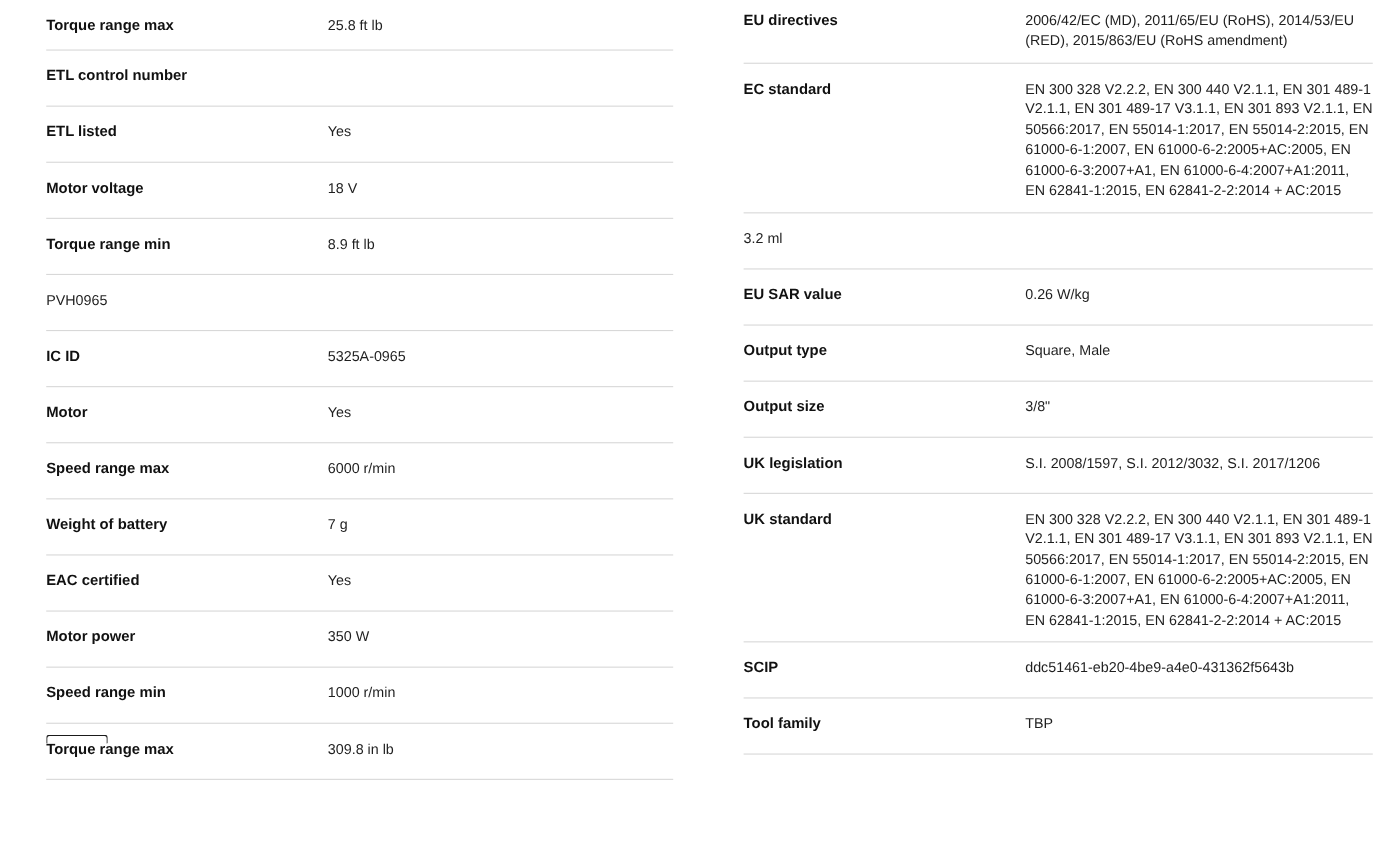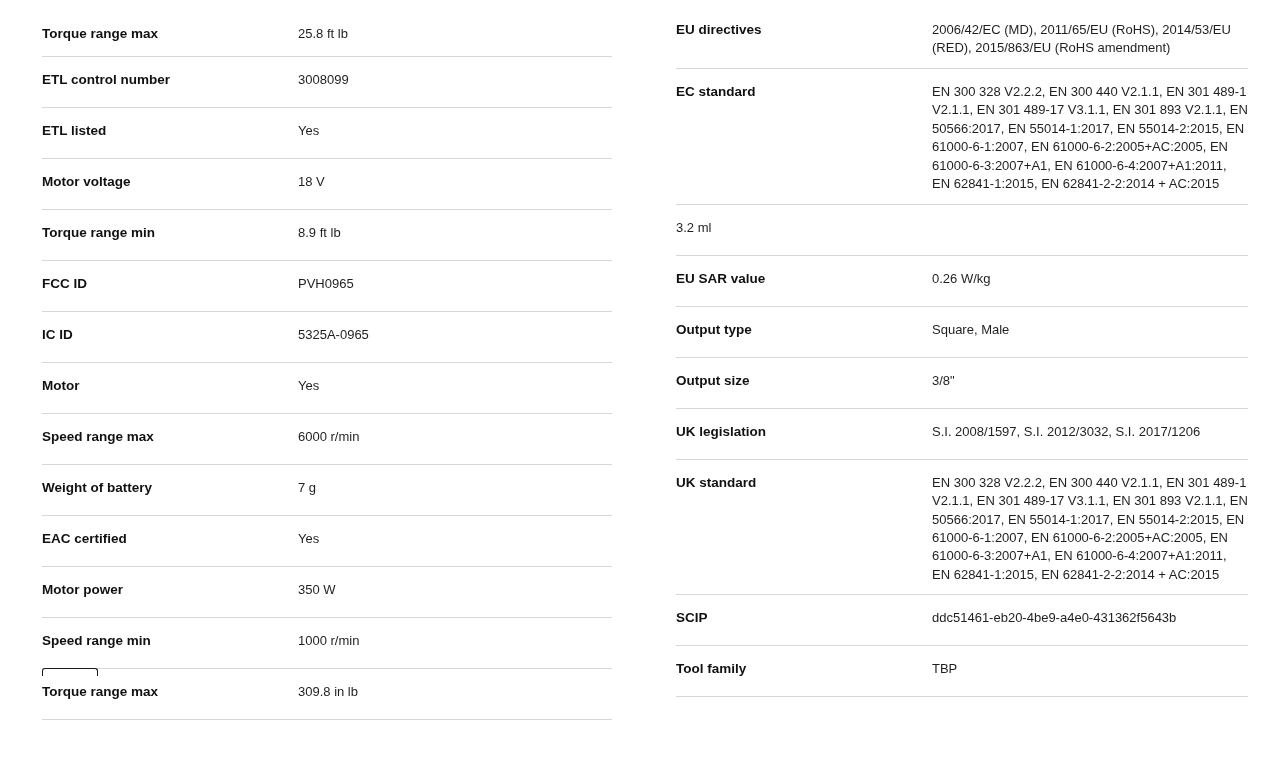--- a/index.html
+++ b/index.html
@@ -13,21 +13,21 @@
   }
   body {
     font-family: "Liberation Sans", sans-serif;
     color: #1a1a1a;
   }
   .page {
     position: relative;
     width: 1265px;
     height: 676px;
     display: flex;
-    padding-top: 11px;
+    padding-top: 0;
   }
   .column {
     position: relative;
   }
   .col-left {
     width: 612px;
     margin-left: 42px;
     padding-right: 0;
   }
   .col-right {
@@ -84,36 +84,34 @@
 
 <div class="page">
 
   <div class="column col-left">
     <div class="spec-row first">
       <div class="spec-label">Torque range max</div>
       <div class="spec-value">25.8 ft lb</div>
     </div>
     <div class="spec-row">
       <div class="spec-label">ETL control number</div>
-      <div class="spec-value">3008099</div>
     </div>
     <div class="spec-row">
       <div class="spec-label">ETL listed</div>
       <div class="spec-value">Yes</div>
     </div>
     <div class="spec-row">
       <div class="spec-label">Motor voltage</div>
       <div class="spec-value">18 V</div>
     </div>
     <div class="spec-row">
       <div class="spec-label">Torque range min</div>
       <div class="spec-value">8.9 ft lb</div>
     </div>
     <div class="spec-row">
-      <div class="spec-label">FCC ID</div>
       <div class="spec-value">PVH0965</div>
     </div>
     <div class="spec-row">
       <div class="spec-label">IC ID</div>
       <div class="spec-value">5325A-0965</div>
     </div>
     <div class="spec-row">
       <div class="spec-label">Motor</div>
       <div class="spec-value">Yes</div>
     </div>

